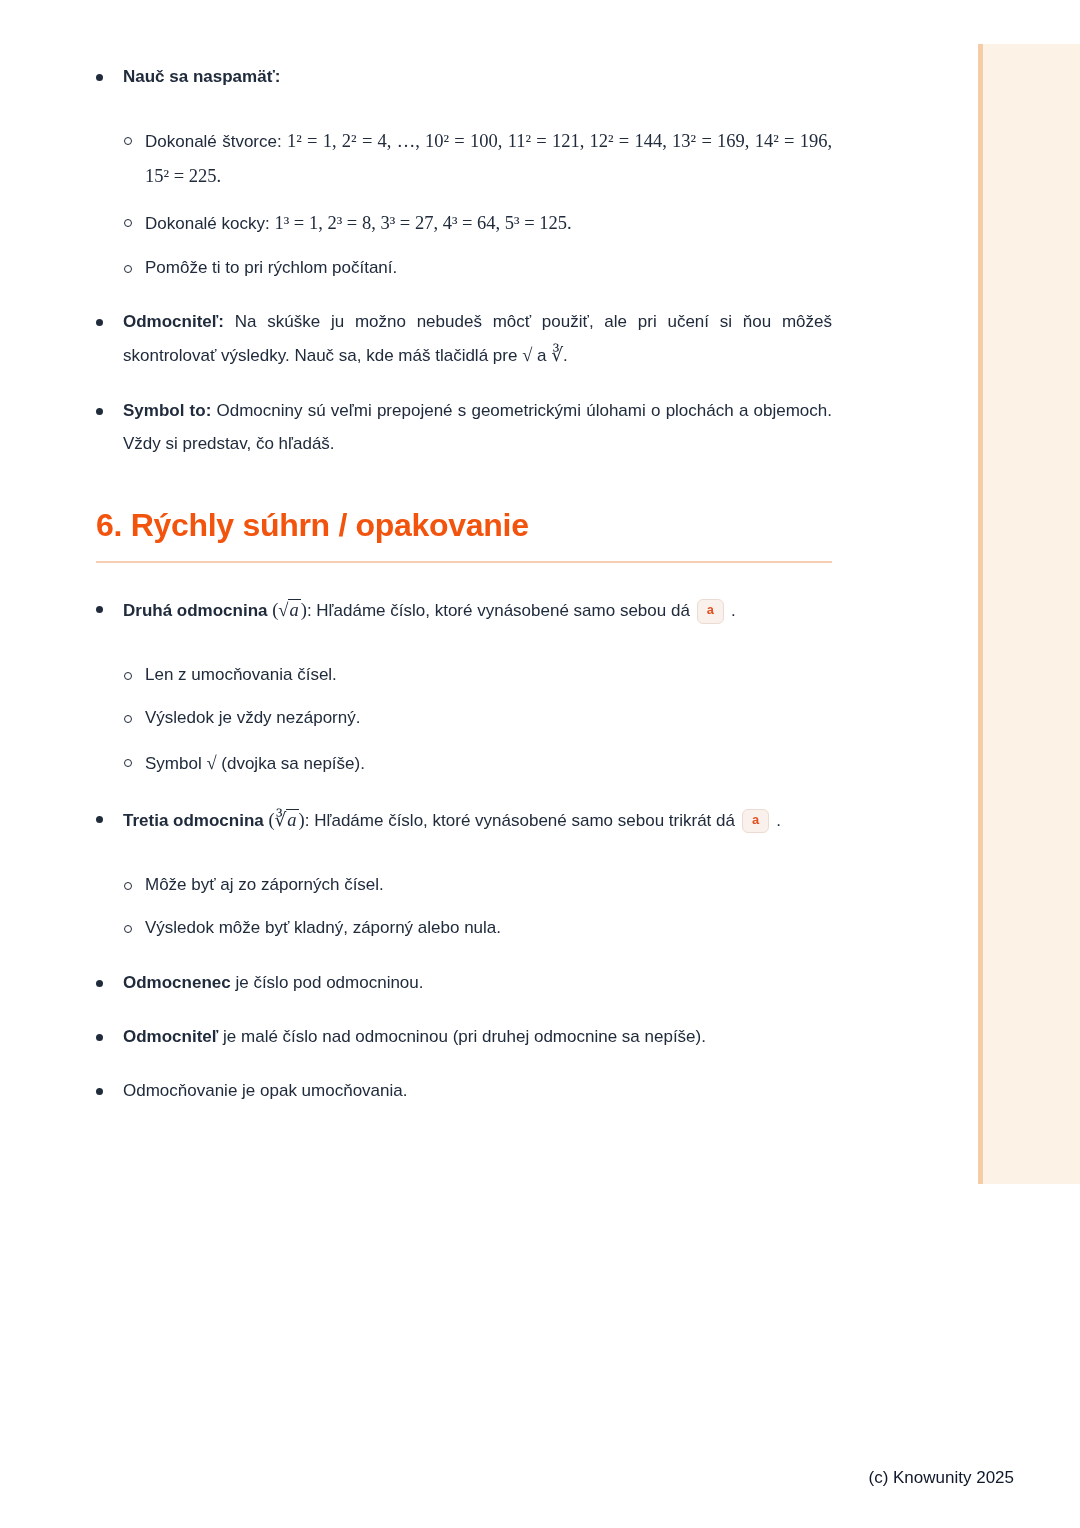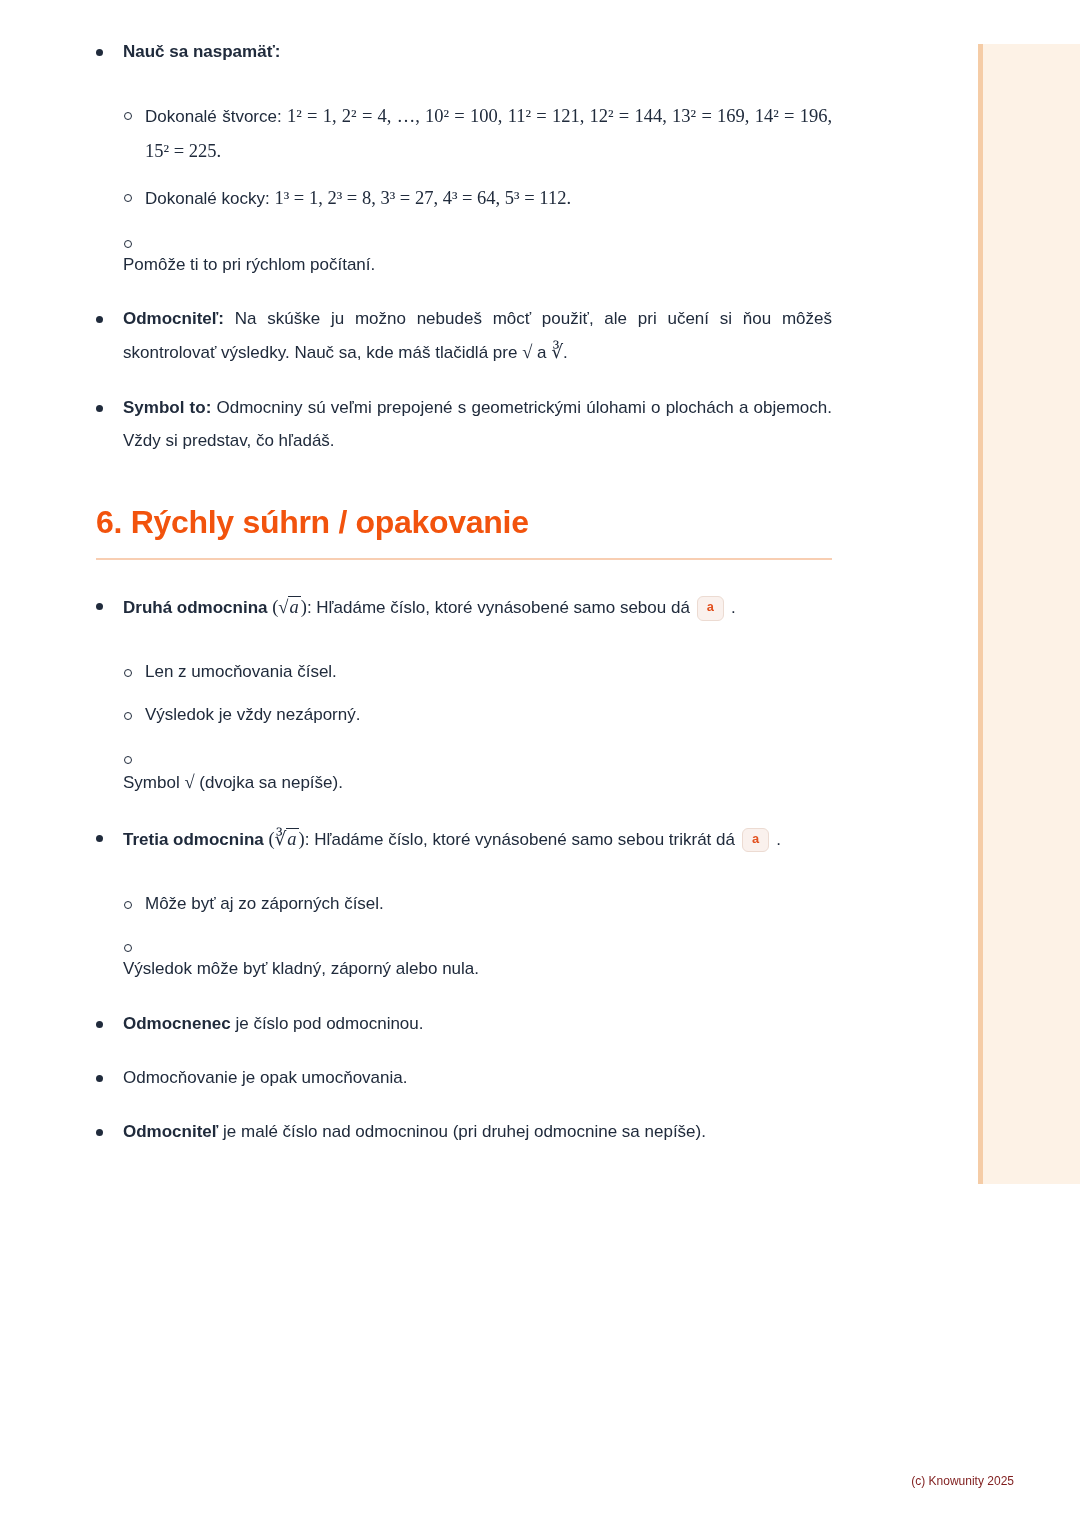--- a/index.html
+++ b/index.html
@@ -6,30 +6,30 @@
   html, body { width:1080px; height:1528px; }
   body {
     background:#ffffff;
     font-family:"Liberation Sans","DejaVu Sans",sans-serif;
     color:#202b3c;
     font-size:17px;
     line-height:1.9;
     position:relative;
     overflow:hidden;
   }
-  .content { position:absolute; left:96px; top:36px; width:736px; }
+  .content { position:absolute; left:96px; top:61px; width:736px; }
 
   .li1 { display:flex; margin-bottom:22px; }
   .marker1 { flex:0 0 27px; }
   .dot { width:7px; height:7px; border-radius:50%; background:#202b3c; margin-top:13px; }
   .body1 { flex:1; text-align:justify; }
 
   .sub { margin-top:31px; }
   .li2 { display:flex; margin-bottom:11px; }
-  .li2:last-child { margin-bottom:0;flex-direction:column; }
+  .li2:last-child { margin-bottom:0; }
   .marker2 { flex:0 0 22px; padding-left:1px; }
   .ring { width:8px; height:8px; border-radius:50%; border:1.5px solid #202b3c; margin-top:13px; }
   .body2 { flex:1; text-align:justify; }
 
   .b { font-weight:700; }
   .math { font-family:"Liberation Serif","DejaVu Serif",serif; font-size:18.5px; }
   .math-arg {
     font-family:"Liberation Serif","DejaVu Serif",serif;
     font-style:italic; font-size:18.5px;
     border-top:1px solid #202b3c; padding:0 2px 0 1px;
@@ -41,21 +41,21 @@
     color:#e2511f; background:#faf1ed;
     border:1px solid #ecdbd2; border-radius:6px;
     padding:2px 9px 3px; line-height:1.35;
     vertical-align:2px; margin:0 2px;
   }
 
   .heading { color:#f2530d; font-size:32px; font-weight:700; line-height:1.25; margin-top:45px; letter-spacing:-0.3px; }
   .rule { height:2px; background:#f8ceb2; margin-top:16px; }
   .summary-list { margin-top:30px; }
 
-  .footer { position:absolute; right:66px; bottom:40px; font-size:12px; color:#7f1d1d; line-height:1.2; }
+  .footer { position:absolute; right:66px; bottom:40px; font-size:17px; color:#0f172a; line-height:1.2; }
   .side-strip {
     position:absolute; top:44px; right:0;
     width:102px; height:1140px;
     background:#fdf2e6; border-left:5px solid #f5cca6;
   }
 </style>
 </head>
 <body>
 
 <div class="side-strip"></div>
@@ -75,21 +75,21 @@
             </div>
           <div class="body2">
             <span>Dokonalé štvorce: </span><span class="math">1² = 1, 2² = 4, …, 10² = 100, 11² = 121, 12² = 144, 13² = 169, 14² = 196, 15² = 225.</span>
           </div>
         </div>
         <div class="li2">
           <div class="marker2">
               <div class="ring"></div>
             </div>
           <div class="body2">
-            <span>Dokonalé kocky: </span><span class="math">1³ = 1, 2³ = 8, 3³ = 27, 4³ = 64, 5³ = 112.</span>
+            <span>Dokonalé kocky: </span><span class="math">1³ = 1, 2³ = 8, 3³ = 27, 4³ = 64, 5³ = 125.</span>
           </div>
         </div>
         <div class="li2">
           <div class="marker2">
               <div class="ring"></div>
             </div>
           <div class="body2">Pomôže ti to pri rýchlom počítaní.</div>
         </div>
       </div>
     </div>
@@ -178,28 +178,28 @@
         </div>
       <div class="body1">
         <span class="b">Odmocnenec</span><span> je číslo pod odmocninou.</span>
       </div>
     </div>
 
     <div class="li1">
       <div class="marker1">
           <div class="dot"></div>
         </div>
+      <div class="body1">
+        <span class="b">Odmocniteľ</span><span> je malé číslo nad odmocninou (pri druhej odmocnine sa nepíše).</span>
+      </div>
+    </div>
+
+    <div class="li1">
+      <div class="marker1">
+          <div class="dot"></div>
+        </div>
       <div class="body1">Odmocňovanie je opak umocňovania.</div>
     </div>
 
-    <div class="li1">
-      <div class="marker1">
-          <div class="dot"></div>
-        </div>
-      <div class="body1">
-        <span class="b">Odmocniteľ</span><span> je malé číslo nad odmocninou (pri druhej odmocnine sa nepíše).</span>
-      </div>
-    </div>
-
   </div>
 </div>
 
 <div class="footer">(c) Knowunity 2025</div>
 
 </body></html>

